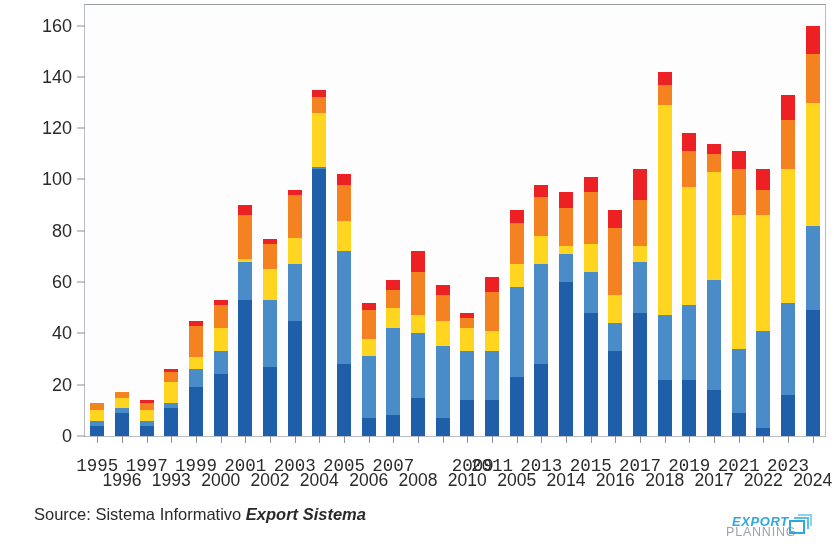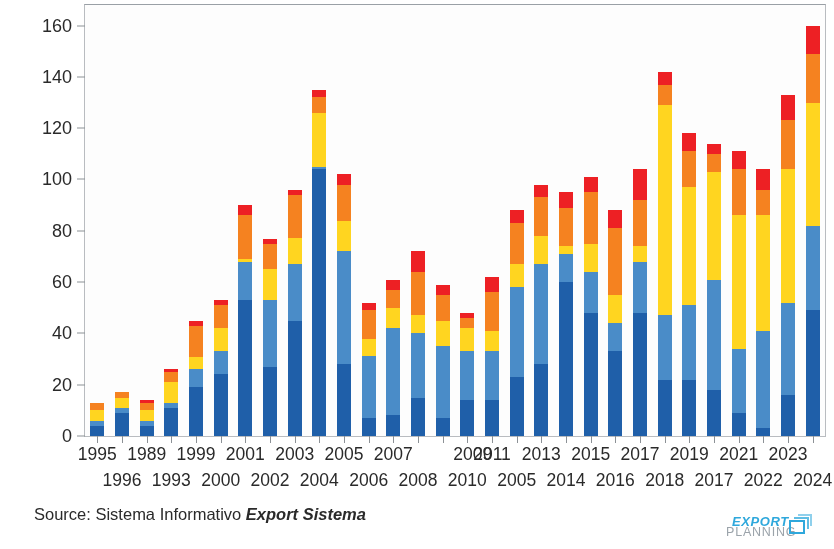--- a/index.html
+++ b/index.html
@@ -130,21 +130,21 @@
     background: #8c9196;
   }
   .xlabel {
     position: absolute;
     transform: translateX(-50%);
     font-size: 17.5px;
     color: #2a2a2a;
     font-family: "Liberation Sans", sans-serif;
     white-space: nowrap;
   }
-  .xlabel.row-top { top: 8px; }
+  .xlabel.row-top { top: 20px; font-family: Liberation Mono, monospace; }
   .xlabel.row-bot { top: 34px; }
 
   
   #source-note {
     position: absolute;
     left: 34px;
     top: 505px;
     font-size: 16.5px;
     color: #2a2a2a;
     font-family: "Liberation Sans", sans-serif;
@@ -425,21 +425,21 @@
       </div>
     </div>
 
 
   <div id="x-axis">
       <div class="xtick-mark" style="left: 97.3333px;"></div>
       <div class="xlabel row-top" style="left: 97.3333px;">1995</div>
       <div class="xtick-mark" style="left: 122px;"></div>
       <div class="xlabel row-bot" style="left: 122px;">1996</div>
       <div class="xtick-mark" style="left: 146.667px;"></div>
-      <div class="xlabel row-top" style="left: 146.667px;">1989</div>
+      <div class="xlabel row-top" style="left: 146.667px;">1997</div>
       <div class="xtick-mark" style="left: 171.333px;"></div>
       <div class="xlabel row-bot" style="left: 171.333px;">1993</div>
       <div class="xtick-mark" style="left: 196px;"></div>
       <div class="xlabel row-top" style="left: 196px;">1999</div>
       <div class="xtick-mark" style="left: 220.667px;"></div>
       <div class="xlabel row-bot" style="left: 220.667px;">2000</div>
       <div class="xtick-mark" style="left: 245.333px;"></div>
       <div class="xlabel row-top" style="left: 245.333px;">2001</div>
       <div class="xtick-mark" style="left: 270px;"></div>
       <div class="xlabel row-bot" style="left: 270px;">2002</div>

